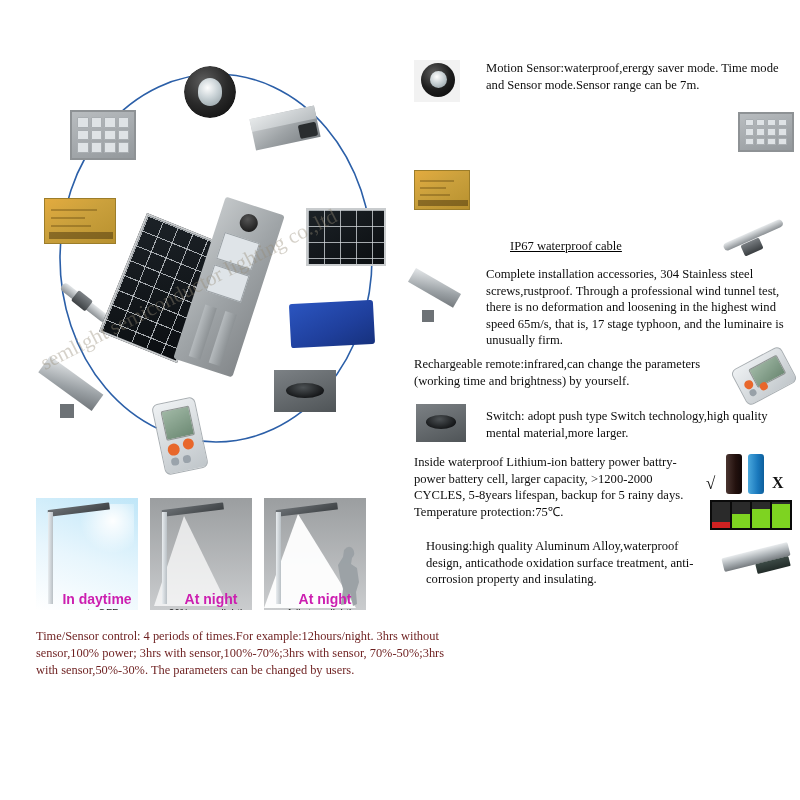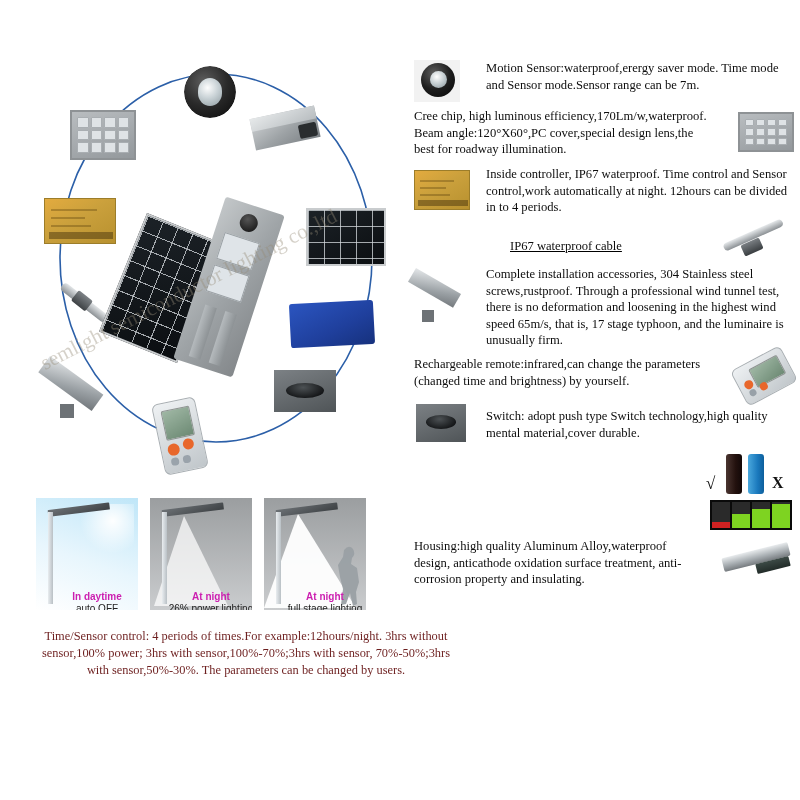--- a/index.html
+++ b/index.html
@@ -109,30 +109,30 @@
   .frow{position:relative;margin-bottom:4px;}
   .ficon{position:absolute;}
   .ftext{font-family:"Liberation Serif", serif;font-size:12.6px;line-height:16.6px;color:#0d0d0d;}
 
   
   #panels{left:36px;top:498px;width:330px;height:118px;}
   .pnl{position:absolute;top:0;width:102px;height:112px;overflow:hidden;background:#fff;}
   .pnl .pole{position:absolute;left:12px;top:14px;width:5px;height:92px;background:linear-gradient(to right,#e9edf0,#b9c0c5);}
   .pnl .arm{position:absolute;left:12px;top:12px;width:62px;height:7px;background:linear-gradient(165deg,#6d7276,#3c4043);transform:rotate(-7deg);transform-origin:left center;border-radius:1px;}
   .pnl .cap{position:absolute;left:16px;top:93px;width:90px;text-align:center;}
-  .pnl .l1{font-family:"Liberation Sans", sans-serif;font-size:10px;font-weight:bold;color:#cc1fb0;}
+  .pnl .l1{font-family:"Liberation Sans", sans-serif;font-size:14px;font-weight:bold;color:#cc1fb0;}
   .pnl .l2{font-family:"Liberation Sans", sans-serif;font-size:10px;color:#222;margin-top:1px;}
   .day{background:linear-gradient(200deg,#bfe6f8 0%,#e8f6fd 55%,#ffffff 100%);}
   .sun{position:absolute;right:4px;top:6px;width:56px;height:56px;
        background:radial-gradient(circle at 62% 30%, rgba(255,255,255,.98) 0%, rgba(255,255,255,.55) 30%, rgba(255,255,255,0) 62%);}
   .night{background:linear-gradient(to bottom,#9b9ea0,#caccce);}
 
   
   #caption{left:36px;top:628px;width:420px;
-    font-family:"Liberation Serif", serif;font-size:12.4px;line-height:17px;color:#6d1f1f;text-align:center;}
+    font-family:"Liberation Serif", serif;font-size:12.4px;line-height:17px;color:#6d1f1f;}
 </style>
 </head>
 <body>
 
 <div class="stage">
 
   <div class="abs" id="wheel">
 
     <svg width="392" height="420" style="position:absolute;left:0;top:0;">
       <ellipse cx="192" cy="206" rx="156" ry="184" fill="none" stroke="#2b5fa8" stroke-width="1.6"></ellipse>
@@ -227,31 +227,29 @@
           <i></i>
           <i></i>
           <i></i>
           <i></i>
           <i></i>
           <i></i>
           <i></i>
           <i></i>
           <i></i>
       </div>
-      <div class="ftext" style="width:296px;">Cree chip, high luminous efficiency,170Lm/w,waterproof. Beam angle:120°X60°,PC cover,special design lens,the best for roadway illumination.</div>
     </div>
 
     <div class="frow" style="height:58px;">
       <div class="ficon ctrl" style="left:0;top:4px;width:56px;height:40px;">
         <div class="bar" style="left:5px;top:9px;width:34px;"></div>
         <div class="bar" style="left:5px;top:16px;width:26px;"></div>
         <div class="bar" style="left:5px;top:23px;width:30px;"></div>
         <div style="position:absolute;left:3px;bottom:3px;width:50px;height:6px;background:rgba(60,42,8,.45);"></div>
       </div>
-      <div class="ftext" style="margin-left:72px;">Inside controller,  IP67 waterproof. Time control and Sensor control,work automatically at night. 12hours can be divided in to  4 periods.</div>
     </div>
 
     <div class="frow" style="height:34px;text-decoration:underline;">
       <div class="ficon" style="right:0;top:-2px;width:74px;height:34px;">
         <div style="position:absolute;left:4px;top:18px;width:64px;height:8px;border-radius:4px;transform:rotate(-24deg);transform-origin:left center;background:linear-gradient(to bottom,#e6e9eb,#8b9094);"></div>
         <div style="position:absolute;left:22px;top:15px;width:20px;height:12px;border-radius:2px;transform:rotate(-24deg);background:linear-gradient(to bottom,#7a7f83,#3a3e41);"></div>
       </div>
       <div class="ftext" style="margin-left:96px;padding-top:10px;">IP67  waterproof cable</div>
     </div>
 
@@ -263,47 +261,48 @@
       <div class="ftext" style="margin-left:72px;font-family:Liberation Serif, serif;">Complete installation accessories, 304 Stainless steel screws,rustproof. Through a professional wind tunnel test, there is no deformation and loosening in the highest wind speed 65m/s, that is, 17 stage typhoon, and the luminaire is unusually firm.</div>
     </div>
 
     <div class="frow" style="height:44px;">
       <div class="ficon remote" style="right:2px;top:0;width:56px;height:40px;transform:rotate(-28deg);">
         <div class="scr" style="left:30%;top:16%;width:56%;height:50%;"></div>
         <div class="k" style="left:10%;top:40%;width:9px;height:9px;background:#e8672b;"></div>
         <div class="k" style="left:34%;top:62%;width:8px;height:8px;background:#e8672b;"></div>
         <div class="k" style="left:12%;top:66%;width:7px;height:7px;background:#98a1a8;"></div>
       </div>
-      <div class="ftext" style="width:296px;">Rechargeable remote:infrared,can change the parameters (changed time and brightness) by yourself.</div>
+      <div class="ftext" style="width:296px;">Rechargeable remote:infrared,can change the parameters (working time and brightness) by yourself.</div>
     </div>
 
     <div class="frow" style="height:46px;">
       <div class="ficon switchblk" style="left:2px;top:0;width:50px;height:38px;">
         <div class="knob"></div>
       </div>
-      <div class="ftext" style="margin-left:72px;padding-top:4px;">Switch: adopt push type Switch technology,high quality mental material,cover durable.</div>
+      <div class="ftext" style="margin-left:72px;padding-top:4px;">Switch: adopt push type Switch technology,high quality mental material,more larger.</div>
     </div>
 
     <div class="frow" style="height:80px;">
       <div class="ficon" style="right:0;top:-2px;width:94px;height:80px;">
         <div style="position:absolute;left:26px;top:2px;width:16px;height:40px;border-radius:3px;background:linear-gradient(to right,#4a3530,#23110e 60%,#120808);"></div>
         <div style="position:absolute;left:48px;top:2px;width:16px;height:40px;border-radius:3px;background:linear-gradient(to right,#4aa8dd,#1a79bd 60%,#0d5f9c);"></div>
         <div style="position:absolute;left:6px;top:22px;font-family:'Liberation Serif',serif;font-size:17px;color:#111;">√</div>
         <div style="position:absolute;left:72px;top:22px;font-family:'Liberation Serif',serif;font-size:16px;font-weight:bold;color:#111;">X</div>
         <div style="position:absolute;left:10px;top:48px;width:82px;height:30px;background:#0a0a0a;display:flex;gap:2px;padding:2px;box-sizing:border-box;">
           <div style="flex:1;background:linear-gradient(to top,#cf2222 0 22%,#2a2a2a 22% 100%);"></div>
           <div style="flex:1;background:linear-gradient(to top,#7ed321 0 55%,#2a2a2a 55% 100%);"></div>
           <div style="flex:1;background:linear-gradient(to top,#7ed321 0 72%,#2a2a2a 72% 100%);"></div>
           <div style="flex:1;background:linear-gradient(to top,#7ed321 0 92%,#2a2a2a 92% 100%);"></div>
         </div>
       </div>
-    </div>
-
-
-    <div class="frow" style="height:60px;">
+      <div class="ftext" style="width:278px;">Inside waterproof Lithium-ion battery power battry-power battery cell, larger capacity,  &gt;1200-2000 CYCLES, 5-8years lifespan, backup for 5 rainy days. Temperature protection:75℃.</div>
+    </div>
+
+
+    <div class="frow" style="height:60px;margin-left:12px;">
       <div class="ficon" style="right:0;top:6px;width:72px;height:36px;">
         <div style="position:absolute;left:0;top:6px;width:68px;height:14px;transform:rotate(-14deg);background:linear-gradient(to bottom,#e8ebed,#a8aeb2 55%,#767b7f);border-radius:2px;"></div>
         <div style="position:absolute;left:34px;top:16px;width:34px;height:10px;transform:rotate(-14deg);background:linear-gradient(to bottom,#3c4a46,#222c29);border-radius:1px;"></div>
       </div>
       <div class="ftext" style="width:290px;">Housing:high quality Aluminum Alloy,waterproof design, anticathode oxidation surface treatment, anti-corrosion property and insulating.</div>
     </div>
   </div>
 
   <div class="abs" id="panels">
 

